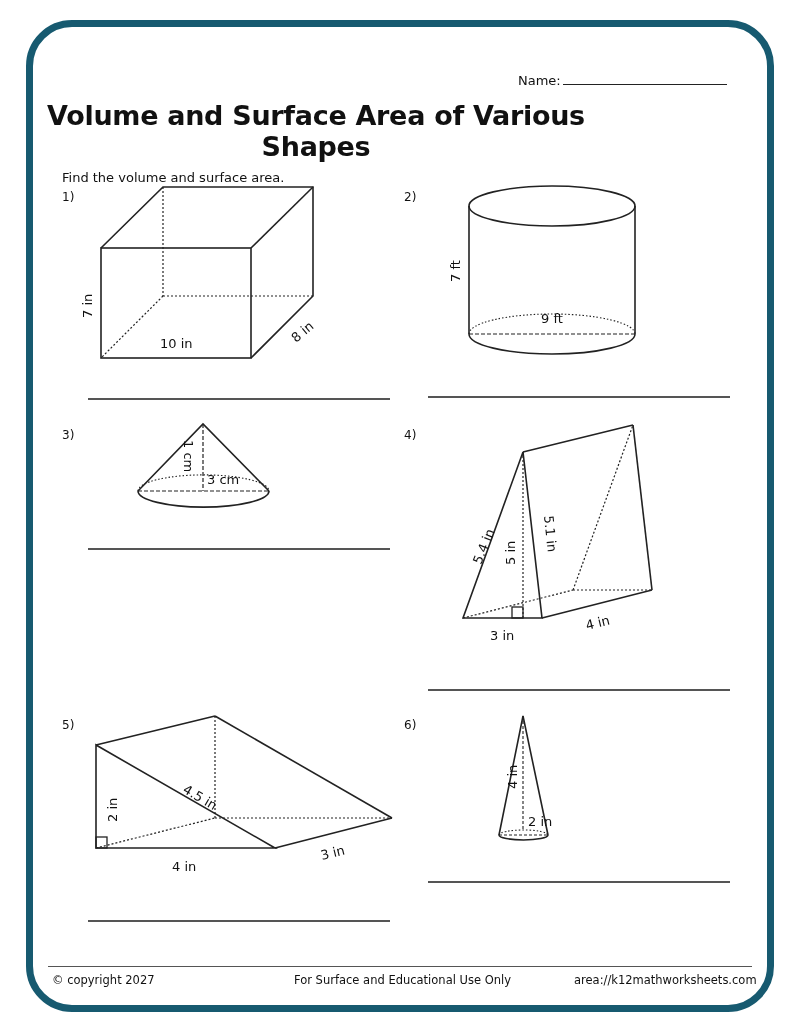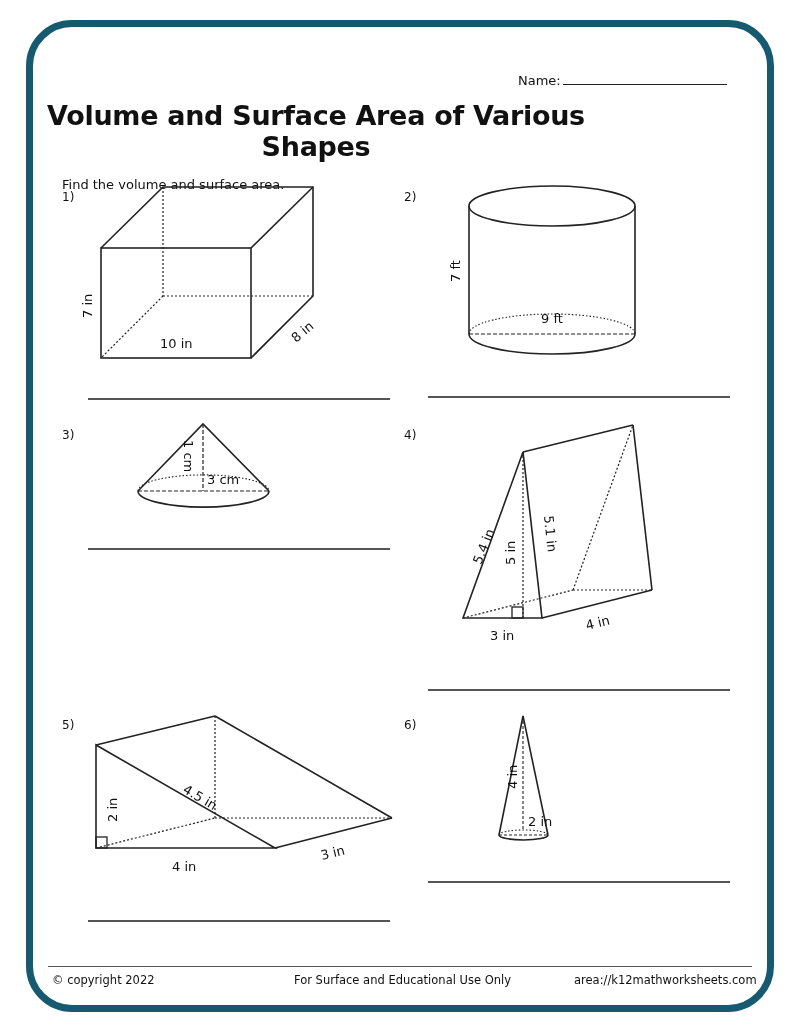--- a/index.html
+++ b/index.html
@@ -1,21 +1,21 @@
 <!DOCTYPE html>
 <html><head>
 <meta charset="utf-8">
 <style>
   html, body { margin:0; padding:0; background:#ffffff; }
   body { width:800px; height:1035px; position:relative; overflow:hidden; font-family:"DejaVu Sans", sans-serif; color:#111; }
   .frame { position:absolute; left:26px; top:20px; width:748px; height:992px; box-sizing:border-box; border:7px solid #175a70; border-radius:46px; background:#fff; }
   .name { position:absolute; left:518px; top:72px; font-size:13px; }
   .name-line { display:inline-block; width:164px; border-bottom:1px solid #222; height:12px; vertical-align:baseline; margin-left:2px; }
   .title { position:absolute; left:0; width:632px; top:100px; text-align:center; font-family:"DejaVu Sans", sans-serif; font-weight:bold; font-size:27px; letter-spacing:-0.3px; }
-  .instr { position:absolute; left:62px; top:177px; font-size:13px; }
+  .instr { position:absolute; left:62px; top:170px; font-size:13px; }
   .qnum { position:absolute; font-size:12px; }
   .answer-line { position:absolute; height:2px; background:#555; }
   svg.fig { position:absolute; left:0; top:0; overflow:visible; }
   svg text { font-family:"DejaVu Sans", sans-serif; font-size:13px; fill:#111; }
   .footer-rule { position:absolute; left:48px; top:966px; width:704px; height:1px; background:#555; }
   .footer { position:absolute; top:973px; font-size:11.5px; }
 </style>
 </head>
 <body>
 
@@ -120,15 +120,15 @@
     <path d="M499,835 A24.5,5 0 0,0 548,835"></path>
     <path d="M499,835 A24.5,5 0 0,1 548,835" stroke-dasharray="1.5,2" stroke-width="1.1"></path>
     <line x1="499" y1="835" x2="548" y2="835" stroke-dasharray="3,2" stroke-width="1.1"></line>
     <line x1="523" y1="716" x2="523" y2="829" stroke-dasharray="3,2" stroke-width="1.1"></line>
     <text x="0" y="0" stroke="none" transform="translate(517,789) rotate(-90)">4 in</text>
     <text x="528" y="826" stroke="none">2 in</text>
   </g>
 </svg>
 
 <div class="footer-rule"></div>
-<div class="footer" style="left:52px">© copyright 2022</div>
+<div class="footer" style="left:52px">© copyright 2027</div>
 <div class="footer" style="left:294px">For Surface and Educational Use Only</div>
 <div class="footer" style="left:574px">area://k12mathworksheets.com</div>
 
 </body></html>

